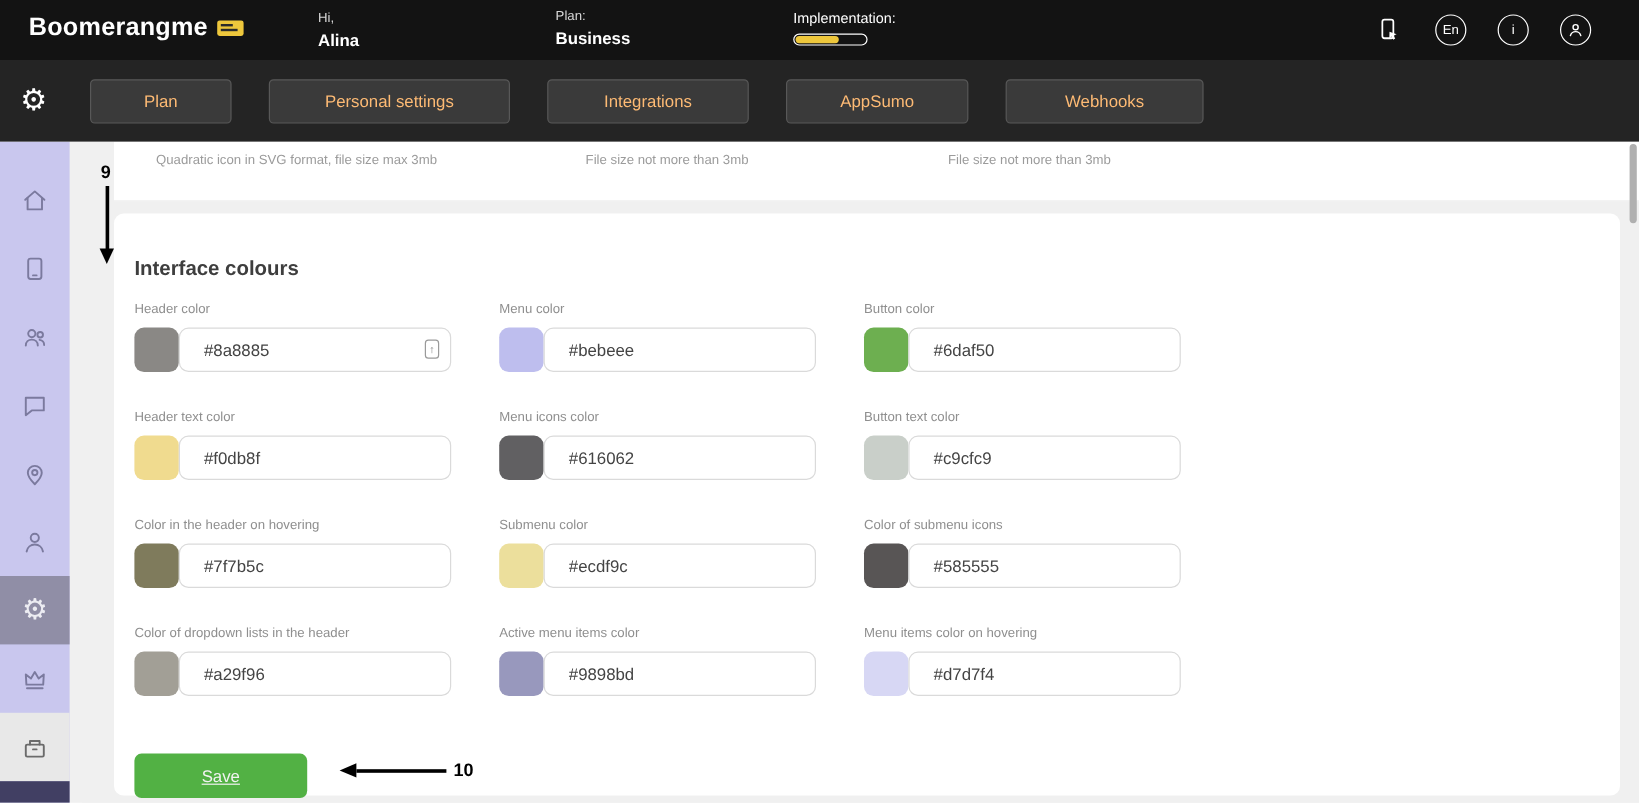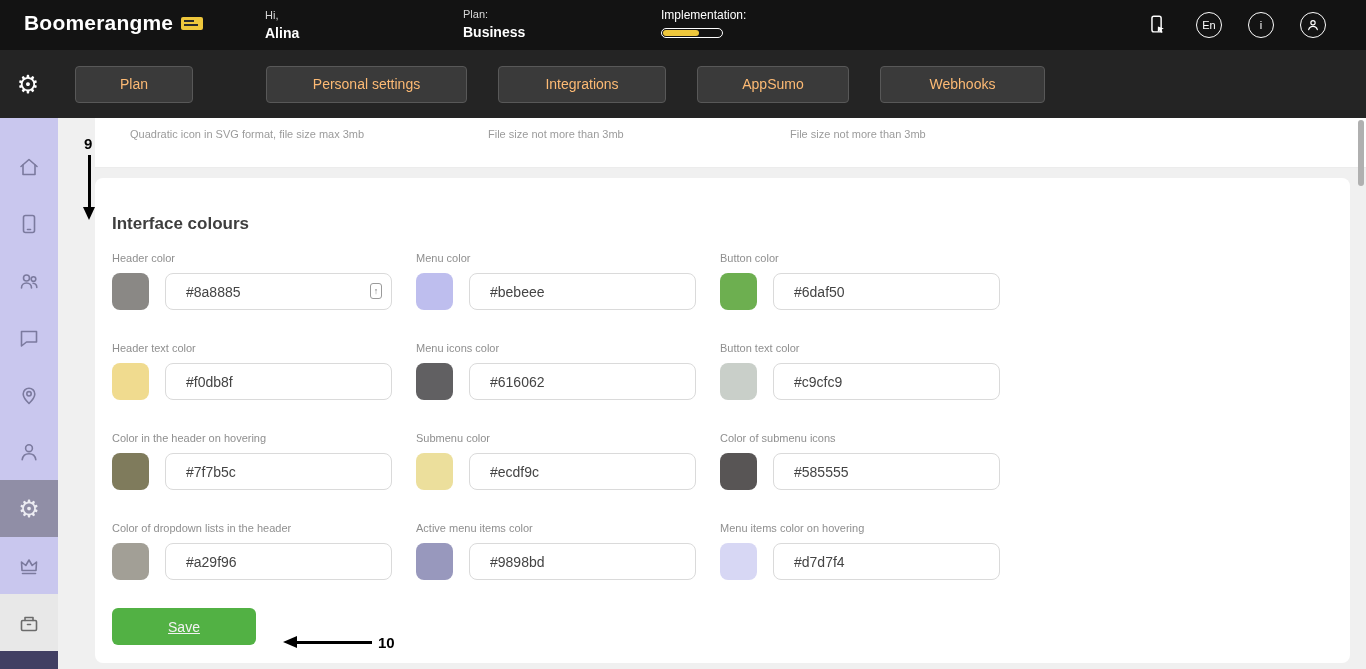--- a/index.html
+++ b/index.html
@@ -19,45 +19,45 @@
   .progress { margin-top:6px; width:62px; height:10px; border:1px solid #fff; border-radius:5px; padding:1px; }
   .progress-fill { height:100%; background:#eec73c; border-radius:3px; }
   .topbar-icons { position:absolute; right:40px; top:12px; display:flex; gap:26px; align-items:center; }
   .circle-icon { width:26px; height:26px; border:1.5px solid #fff; border-radius:50%; display:flex; align-items:center; justify-content:center; font-size:11px; color:#fff; cursor:pointer; }
   .phone-wrap { width:26px; height:26px; display:flex; align-items:center; justify-content:center; cursor:pointer; }
   
   .tabsbar { position:absolute; top:50px; left:0; width:1366px; height:68px; background:#242424; display:flex; align-items:center; z-index:5; }
   .nav-gear { margin-left:13px; width:30px; text-align:center; color:#fff; font-size:25px; line-height:1; cursor:pointer; }
   .tabs { display:flex; gap:31px; margin-left:32px; }
   .tab { height:37px; line-height:35px; text-align:center; background:#3a3a3a; border:1px solid #585858; border-radius:4px; color:#fdba74; font-size:14px; cursor:pointer; }
-  .tab:nth-child(1){ width:118px; } .tab:nth-child(2){ width:201px;margin-left:42px; } .tab:nth-child(3){ width:168px; }
+  .tab:nth-child(1){ width:118px; } .tab:nth-child(2){ width:201px; } .tab:nth-child(3){ width:168px; }
   .tab:nth-child(4){ width:152px; } .tab:nth-child(5){ width:165px; } .tab:nth-child(6){ width:186px; }
   .tab.active { background:#fafafa; color:#2b2b2b; border-color:#fafafa; }
   
   .sidebar { position:absolute; top:118px; left:0; width:58px; height:551px; background:#c9c7ee; padding-top:20px; z-index:4; }
   .side-item { width:58px; height:57px; display:flex; align-items:center; justify-content:center; color:#7b7a9e; cursor:pointer; }
   .side-item.active { background:#908ea6; color:#ececf2; }
   .side-item.light { background:#e8e8e8; color:#6b6b6b; }
   .side-gear { font-size:24px; line-height:1; }
   .sidebar-strip { position:absolute; bottom:0; left:0; width:58px; height:18px; background:#413f63; }
   
   .main { position:absolute; top:118px; left:68px; width:1308px; height:551px; background:#f0f0f0; padding:0 26px 0 27px; overflow:hidden; }
   .card-top { background:#fff; height:50px; position:relative; border-bottom:1px solid #ececec; margin-right:-26px; }
   .hint { position:absolute; top:10px; font-size:11px; color:#9b9b9b; }
   .hint1 { left:35px; } .hint2 { left:393px; } .hint3 { left:695px; }
   .card-main { background:#fff; margin-top:10px; height:485px; border-radius:8px; padding:36px 20px 0 17px; position:relative; }
   .section-title { font-size:17px; color:#3e3e3e; font-weight:600; margin-bottom:18px; }
   .fields-grid { display:grid; grid-template-columns:repeat(3, 280px); column-gap:24px; row-gap:32px; }
   .field-label { font-size:11px; color:#8f8f8f; margin-bottom:9px; }
-  .field-row { display:flex; gap:16px; align-items:center; }
+  .field-row { display:flex; gap:0; align-items:center; }
   .swatch { width:37px; height:37px; border-radius:8px; flex:none; cursor:pointer; background:#ccc; }
   .input-wrap { position:relative; }
   .color-input { width:227px; height:37px; border:1px solid #dadada; border-radius:8px; padding:0 28px 0 20px; font-size:14px; color:#444; font-family:inherit; background:#fff; }
   .paste-icon { position:absolute; right:10px; top:10px; width:12px; height:16px; border:1px solid #9a9a9a; border-radius:3px; font-size:9px; color:#777; display:flex; align-items:center; justify-content:center; cursor:pointer; }
-  .save-btn { margin-top:28px; width:144px; height:37px; background:#52b144; color:#f2f2f2; border:none; border-radius:6px; font-size:14px; font-family:inherit; cursor:pointer;text-decoration:underline; }
+  .save-btn { margin-top:48px; width:144px; height:37px; background:#52b144; color:#f2f2f2; border:none; border-radius:6px; font-size:14px; font-family:inherit; cursor:pointer;text-decoration:underline; }
   
   .ann { position:absolute; z-index:20; color:#000; }
   .ann9-label  { left:84px;  top:135px; font-weight:700; font-size:15px; }
   .ann9-line   { left:88px;  top:155px; width:3px; height:53px; background:#000; }
   .ann9-head   { left:83px;  top:207px; width:0; height:0; border-left:6.5px solid transparent; border-right:6.5px solid transparent; border-top:13px solid #000; }
   .ann10-line  { left:297px; top:641px; width:75px; height:3px; background:#000; }
   .ann10-head  { left:283px; top:636px; width:0; height:0; border-top:6.5px solid transparent; border-bottom:6.5px solid transparent; border-right:14px solid #000; }
   .ann10-label { left:378px; top:634px; font-weight:700; font-size:15px; }
   
   .scroll-thumb { position:absolute; right:2px; top:120px; width:6px; height:66px; background:#b0b0b0; border-radius:3px; z-index:30; }

